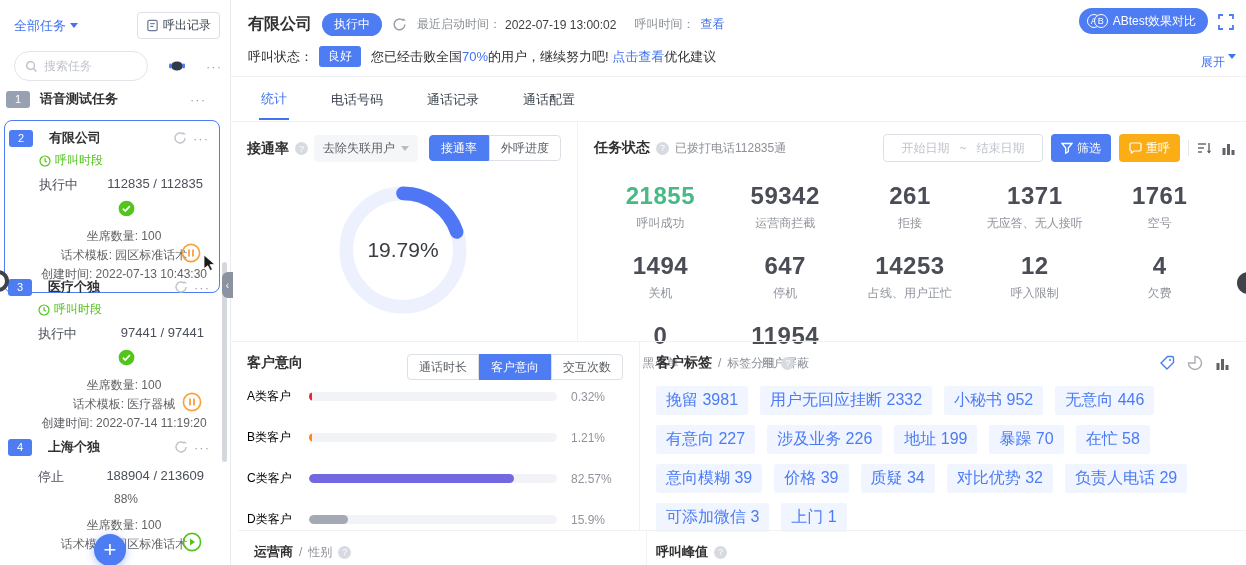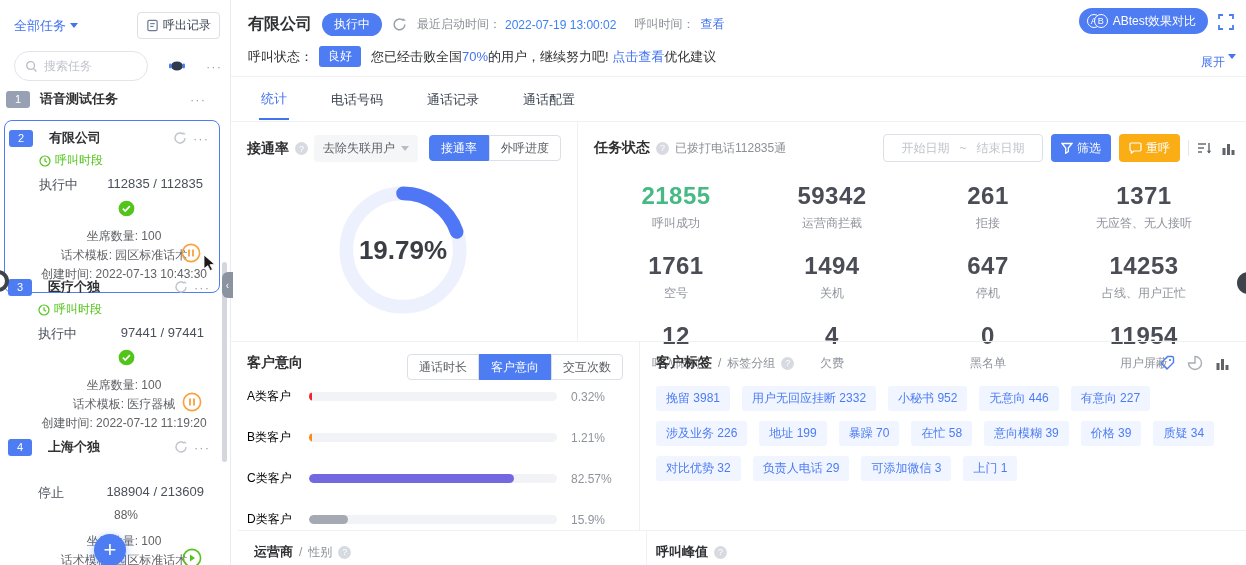--- a/index.html
+++ b/index.html
@@ -40,21 +40,21 @@
   .sb-scrollbar { position:absolute; left:222px; top:262px; width:5px; height:200px; border-radius:3px; background:#d4d7dd; }
   .collapse-handle { position:absolute; left:222px; top:272px; width:11px; height:26px; background:#8b93a1; border-radius:6px 0 0 6px; color:#fff; display:flex; align-items:center; justify-content:center; font-size:10px; cursor:pointer; z-index:30; }
   .edge-circle { position:absolute; width:22px; height:22px; border-radius:50%; background:#fff; border:4px solid #3f434b; z-index:40; }
   .plus-fab { position:absolute; left:94px; top:534px; width:32px; height:32px; border-radius:50%; background:#4d7cf3; color:#fff; font-size:22px; display:flex; align-items:center; justify-content:center; box-shadow:0 2px 8px rgba(77,124,243,.45); z-index:20; cursor:pointer; }
 
   
   .main-head { position:absolute; left:231px; top:0; right:0; height:77px; border-bottom:1px solid #f0f1f3; background:#fff; }
   .h-row1 { display:flex; align-items:center; gap:10px; padding:13px 0 0 17px; }
   .h-title { font-size:16px; font-weight:bold; color:#303133; }
   .pill { background:#4d7cf3; color:#fff; border-radius:12px; padding:3px 12px; font-size:12px; }
-  .h-gray { color:#8c9096; } .h-dark { color:#3b82f6; }
+  .h-gray { color:#8c9096; } .h-dark { color:#404040; }
   .link { color:#4273f0; cursor:pointer; }
   .h-row2 { display:flex; align-items:center; gap:6px; padding:10px 0 0 17px; font-size:13px; color:#303133; }
   .sq-badge { background:#4d7cf3; color:#fff; border-radius:3px; padding:2px 9px; font-size:12px; }
   .abtest-btn { position:absolute; right:38px; top:8px; display:flex; align-items:center; gap:5px; background:#4d7cf3; color:#fff; border-radius:14px; height:26px; padding:0 12px 0 8px; font-size:12px; cursor:pointer; }
   .ab-circ { width:14px; height:14px; border:1px solid #fff; border-radius:50%; font-size:9px; display:flex; align-items:center; justify-content:center; }
   .ab-circ.b { margin-left:-7px; background:#4d7cf3; }
   .fs-icon { position:absolute; right:12px; top:14px; cursor:pointer; }
   .expand-link { position:absolute; right:10px; top:54px; font-size:12px; display:flex; align-items:flex-start; gap:3px; }
 
   
@@ -74,43 +74,43 @@
   .p-title { font-size:14px; font-weight:bold; color:#303133; }
   .info-ic { width:13px; height:13px; border-radius:50%; background:#d7dae0; color:#fff; font-size:9px; display:flex; align-items:center; justify-content:center; }
   .sub-gray { color:#8c9096; font-size:12px; }
   .drop { display:flex; align-items:center; gap:6px; background:#f5f6f8; border-radius:4px; padding:5px 9px; color:#5c6066; cursor:pointer; }
   .seg { position:absolute; right:16px; top:13px; display:flex; }
   .seg button { border:1px solid #dcdfe6; background:#fff; color:#5c6066; font-size:12px; height:26px; padding:0 11px; cursor:pointer; }
   .seg button:first-child { border-radius:4px 0 0 4px; }
   .seg button:last-child { border-radius:0 4px 4px 0; }
   .seg button.active { background:#4d7cf3; border-color:#4d7cf3; color:#fff; }
   .donut-wrap { position:absolute; left:104px; top:60px; width:136px; height:136px; }
-  .donut-pct { position:absolute; inset:0; display:flex; align-items:center; justify-content:center; font-size:26px; color:#3a3d43;font-weight:bold; }
+  .donut-pct { position:absolute; inset:0; display:flex; align-items:center; justify-content:center; font-size:21px; color:#3a3d43; }
 
   .ts-head { display:flex; align-items:center; gap:6px; padding:12px 10px 0 16px; }
   .ts-right { margin-left:auto; display:flex; align-items:center; gap:8px; }
   .date-range { display:flex; align-items:center; justify-content:center; gap:10px; border:1px solid #dcdfe6; border-radius:4px; height:28px; width:160px; color:#bfc3cc; }
   .btn { display:flex; align-items:center; gap:4px; height:28px; border:none; border-radius:4px; color:#fff; font-size:12px; padding:0 10px; cursor:pointer; }
   .btn.blue { background:#4d7cf3; } .btn.orange { background:#faad14; }
   .v-div { width:1px; height:16px; background:#e4e6eb; }
-  .stats-grid { display:grid; grid-template-columns:repeat(4,1fr); row-gap:20px; padding:20px 24px 0 20px; text-align:center; }
+  .stats-grid { display:grid; grid-template-columns:repeat(5,1fr); row-gap:20px; padding:20px 24px 0 20px; text-align:center; }
   .stat-val { font-size:24px; font-weight:bold; color:#4a4d55; letter-spacing:.5px; }
   .stat-val.green { color:#47b984; }
   .stat-lab { font-size:12px; color:#8f939b; margin-top:5px; }
 
   .bars { padding:16px 16px 0; }
   .bar-row { display:flex; align-items:center; margin-bottom:24px; }
   .bar-label { width:62px; font-size:12px; color:#000000; }
   .bar-track { flex:1; height:9px; background:#f2f3f6; border-radius:5px; overflow:hidden; }
   .bar-fill { height:100%; border-radius:5px; min-width:3px; }
   .bar-pct { width:52px; margin-left:14px; font-size:12px; color:#8f939b; text-align:left; }
 
   .tag-icons { margin-left:auto; display:flex; align-items:center; gap:12px; }
   .tags { display:flex; flex-wrap:wrap; gap:10px 12px; padding:14px 16px 0; }
-  .tag { background:#f0f5ff; color:#4c7cf3; border-radius:3px; padding:4px 10px; font-size:12px; cursor:pointer; }
+  .tag { background:#f0f5ff; color:#4c7cf3; border-radius:3px; padding:4px 10px; font-size:16px; cursor:pointer; }
 
   .foot-head { display:flex; align-items:center; gap:6px; }
   .foot-title { font-size:13px; font-weight:bold; color:#303133; }
 
   .cursor-gfx { position:absolute; left:203px; top:254px; z-index:50; }
 </style>
 </head>
 <body>
 
 <div class="sidebar">
@@ -223,40 +223,40 @@
       <span class="side">
           <svg width="17" height="17" viewBox="0 0 16 16">
             <circle cx="8" cy="8" r="7.4" fill="#52c41a"></circle>
             <path d="M4.6 8.2l2.2 2.2 4.4-4.6" fill="none" stroke="#fff" stroke-width="1.6"></path>
           </svg>
         </span>
     </div>
     <div class="t-detail">
       <div>坐席数量: 100</div>
       <div>话术模板: 医疗器械</div>
-      <div>创建时间: 2022-07-12 11:19:20</div>
+      <div>创建时间: 2022-07-14 11:19:20</div>
       <svg class="corner-ic" style="top:16px;" width="20" height="20" viewBox="0 0 20 20">
           <circle cx="10" cy="10" r="8.6" fill="none" stroke="#f9a13b" stroke-width="1.6"></circle>
           <line x1="8" y1="6.5" x2="8" y2="13.5" stroke="#f9a13b" stroke-width="1.8"></line>
           <line x1="12" y1="6.5" x2="12" y2="13.5" stroke="#f9a13b" stroke-width="1.8"></line>
         </svg>
     </div>
   </div>
 
   <div class="task-card" style="top:430px;">
     <div class="t-row1">
       <span class="num-badge blue">4</span>
       <span class="task-name">上海个独</span>
       <svg class="t-ic" width="14" height="14" viewBox="0 0 14 14">
           <path d="M12 7a5 5 0 1 1-1.7-3.8" fill="none" stroke="#c0c4cc" stroke-width="1.4"></path>
           <path d="M10 1l.4 2.6L13 3.2z" fill="#c0c4cc"></path>
         </svg>
       <span class="more-dots">···</span>
     </div>
-    <div class="t-status" style="margin-top:28px;">
+    <div class="t-status" style="margin-top:12px;">
       <span>停止</span>
       <span>188904 / 213609</span>
     </div>
     <div class="t-prog">
       <div class="track">
           <div class="fill" style="width: 88%; background-color: rgb(77, 124, 243);"></div>
         </div>
       <span class="side">88%</span>
     </div>
     <div class="t-detail">

